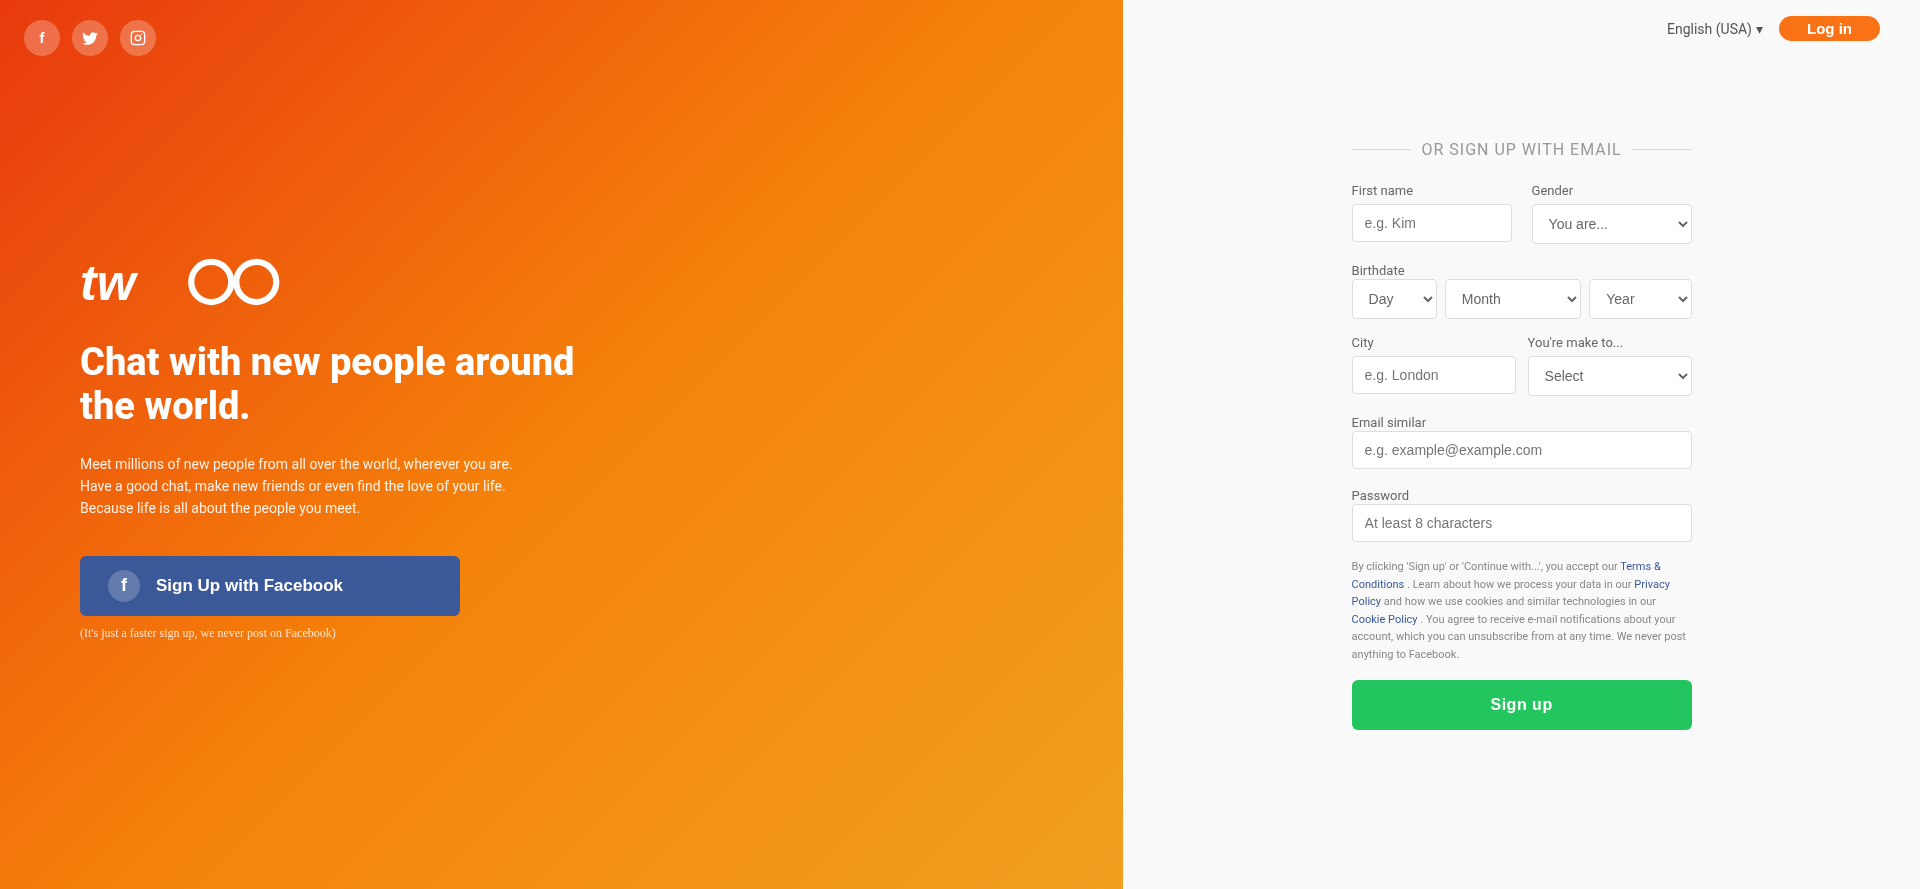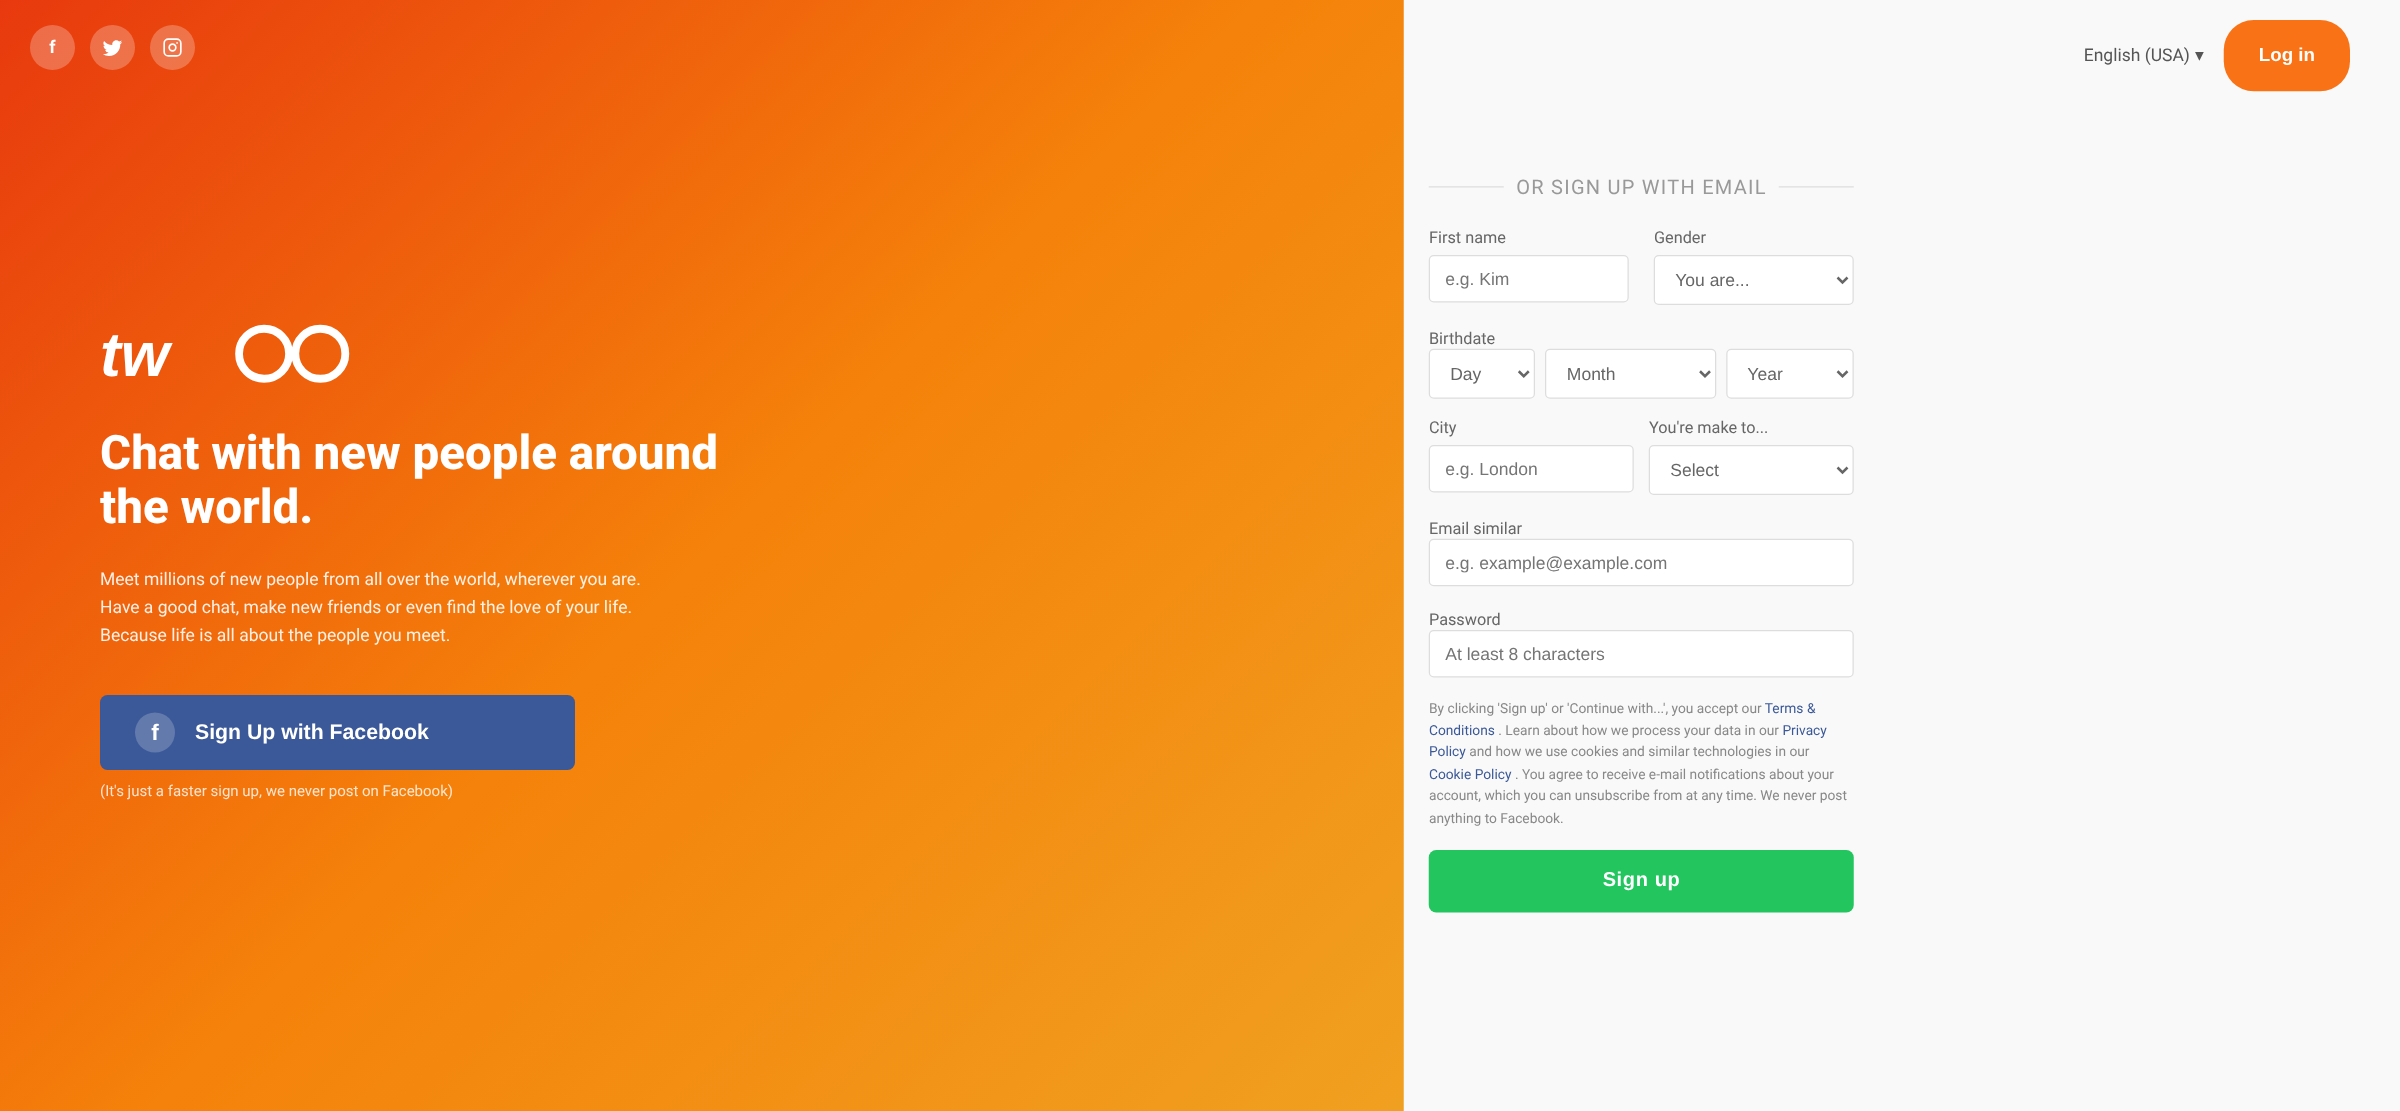--- a/index.html
+++ b/index.html
@@ -91,28 +91,30 @@
       justify-content: center;
       font-size: 18px;
       font-weight: 900;
       flex-shrink: 0;
     }
 
     .fb-note {
       font-size: 12px;
       color: rgba(255,255,255,0.8);
       margin-top: 10px;
+      font-family: Liberation Serif, serif;
     }
 
     
     .right-panel {
       width: 41.5%;
       background: #f9f9f9;
       display: flex;
       flex-direction: column;
+      align-items: center;
       padding: 0 20px;
       overflow-y: auto;
     }
 
     .top-bar {
       width: 100%;
       display: flex;
       justify-content: flex-end;
       align-items: center;
       padding: 16px 40px 16px 20px;
@@ -130,21 +132,21 @@
       display: flex;
       align-items: center;
       gap: 4px;
     }
 
     .login-btn {
       background: #f97316;
       color: white;
       border: none;
       border-radius: 24px;
-      padding: 20px 28px;
+      padding: 4px 28px;
       font-size: 15px;
       font-weight: 600;
       cursor: pointer;
     }
 
     .form-container {
       width: 100%;
       max-width: 340px;
       margin-top: 140px;
       padding-bottom: 40px;

